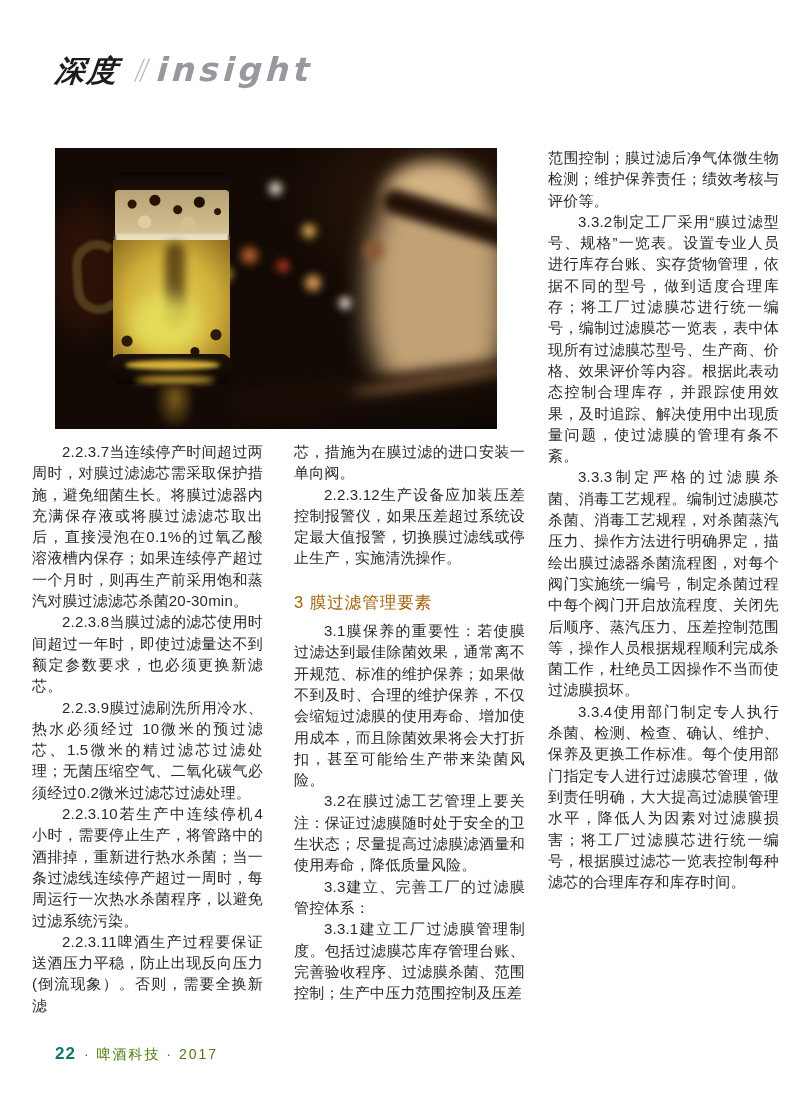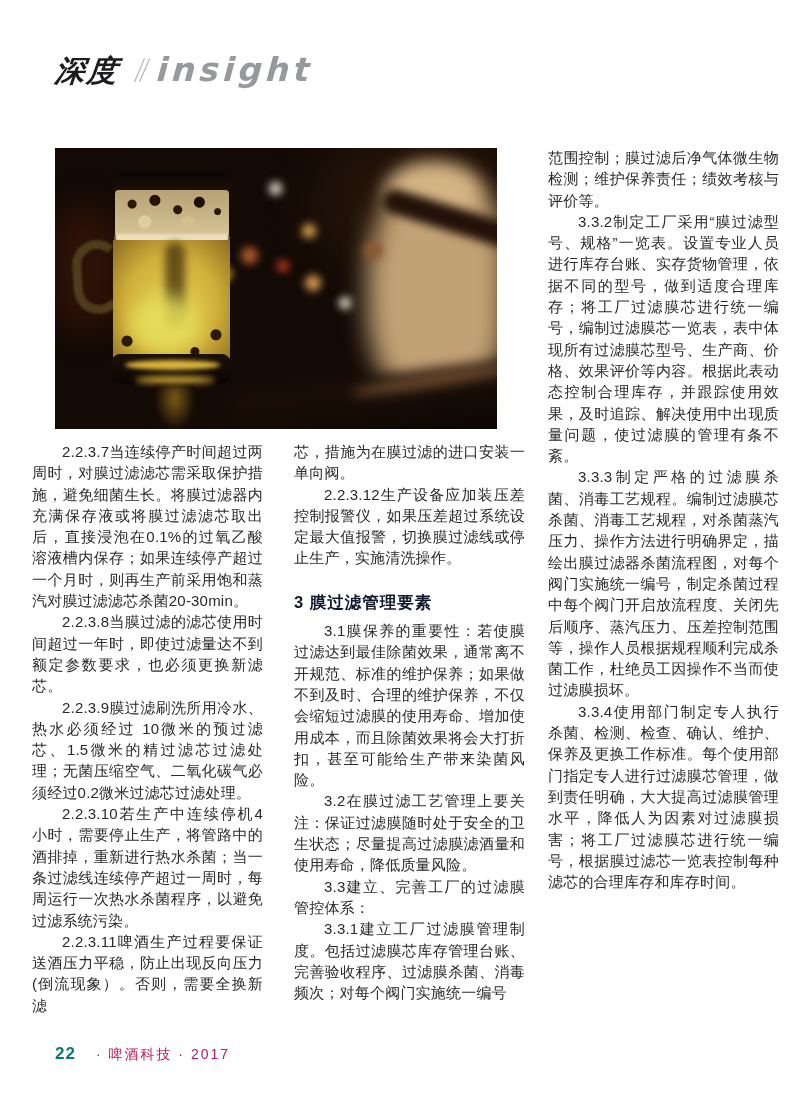--- a/index.html
+++ b/index.html
@@ -101,27 +101,27 @@
     position:absolute; width:231px;
     font-size:15px; line-height:21.3px; letter-spacing:.2px;
     color:#2a2a2c; text-align:justify; text-justify:inter-character;
     font-family:"Liberation Sans", sans-serif;
   }
   .col p { margin:0; }
   .col p.ind { text-indent:2em; }
   .col1 { left:32px;  top:441px; }
   .col2 { left:286px; top:441px;margin-left:8px; }
   .col3 { left:521px; top:147px;margin-left:27px; }
-  .col h3 { font-size:16.5px; font-weight:bold; color:#0f172a;
+  .col h3 { font-size:16.5px; font-weight:normal; color:#a16207;
     margin:23px 0 7px 0; letter-spacing:1px; }
 
   
   .footer { position:absolute; left:55px; top:1044px; white-space:nowrap; }
   .pagenum { font-size:17px; font-weight:bold; color:#0f766e; letter-spacing:1px; }
-  .journal { font-size:14px; color:#be185d; margin-left:20px; letter-spacing:2px; }
+  .journal { font-size:14px; color:#4d7c0f; margin-left:8px; letter-spacing:2px; }
 </style>
 </head>
 <body>
 
 <div class="page">
 
   <div class="hdr">
     <span class="hdr-cn">深度</span><span class="hdr-sep">∥</span><span class="hdr-en">insight</span>
   </div>
 
@@ -165,21 +165,21 @@
     <p class="ind">2.2.3.11啤酒生产过程要保证送酒压力平稳，防止出现反向压力(倒流现象）。否则，需要全换新滤</p>
   </div>
 
   <div class="col col2">
     <p>芯，措施为在膜过滤的进口安装一单向阀。</p>
     <p class="ind">2.2.3.12生产设备应加装压差控制报警仪，如果压差超过系统设定最大值报警，切换膜过滤线或停止生产，实施清洗操作。</p>
     <h3>3 膜过滤管理要素</h3>
     <p class="ind">3.1膜保养的重要性：若使膜过滤达到最佳除菌效果，通常离不开规范、标准的维护保养；如果做不到及时、合理的维护保养，不仅会缩短过滤膜的使用寿命、增加使用成本，而且除菌效果将会大打折扣，甚至可能给生产带来染菌风险。</p>
     <p class="ind">3.2在膜过滤工艺管理上要关注：保证过滤膜随时处于安全的卫生状态；尽量提高过滤膜滤酒量和使用寿命，降低质量风险。</p>
     <p class="ind">3.3建立、完善工厂的过滤膜管控体系：</p>
-    <p class="ind">3.3.1建立工厂过滤膜管理制度。包括过滤膜芯库存管理台账、完善验收程序、过滤膜杀菌、消毒频次；对每个阀门实施统一编号</p>
+    <p class="ind">3.3.1建立工厂过滤膜管理制度。包括过滤膜芯库存管理台账、完善验收程序、过滤膜杀菌、范围控制；生产中压力范围控制及压差</p>
   </div>
 
   <div class="col col3">
     <p>范围控制；膜过滤后净气体微生物检测；维护保养责任；绩效考核与评价等。</p>
     <p class="ind">3.3.2制定工厂采用“膜过滤型号、规格”一览表。设置专业人员进行库存台账、实存货物管理，依据不同的型号，做到适度合理库存；将工厂过滤膜芯进行统一编号，编制过滤膜芯一览表，表中体现所有过滤膜芯型号、生产商、价格、效果评价等内容。根据此表动态控制合理库存，并跟踪使用效果，及时追踪、解决使用中出现质量问题，使过滤膜的管理有条不紊。</p>
     <p class="ind">3.3.3制定严格的过滤膜杀菌、消毒工艺规程。编制过滤膜芯杀菌、消毒工艺规程，对杀菌蒸汽压力、操作方法进行明确界定，描绘出膜过滤器杀菌流程图，对每个阀门实施统一编号，制定杀菌过程中每个阀门开启放流程度、关闭先后顺序、蒸汽压力、压差控制范围等，操作人员根据规程顺利完成杀菌工作，杜绝员工因操作不当而使过滤膜损坏。</p>
     <p class="ind">3.3.4使用部门制定专人执行杀菌、检测、检查、确认、维护、保养及更换工作标准。每个使用部门指定专人进行过滤膜芯管理，做到责任明确，大大提高过滤膜管理水平，降低人为因素对过滤膜损害；将工厂过滤膜芯进行统一编号，根据膜过滤芯一览表控制每种滤芯的合理库存和库存时间。</p>
   </div>
 
   <div class="footer">

